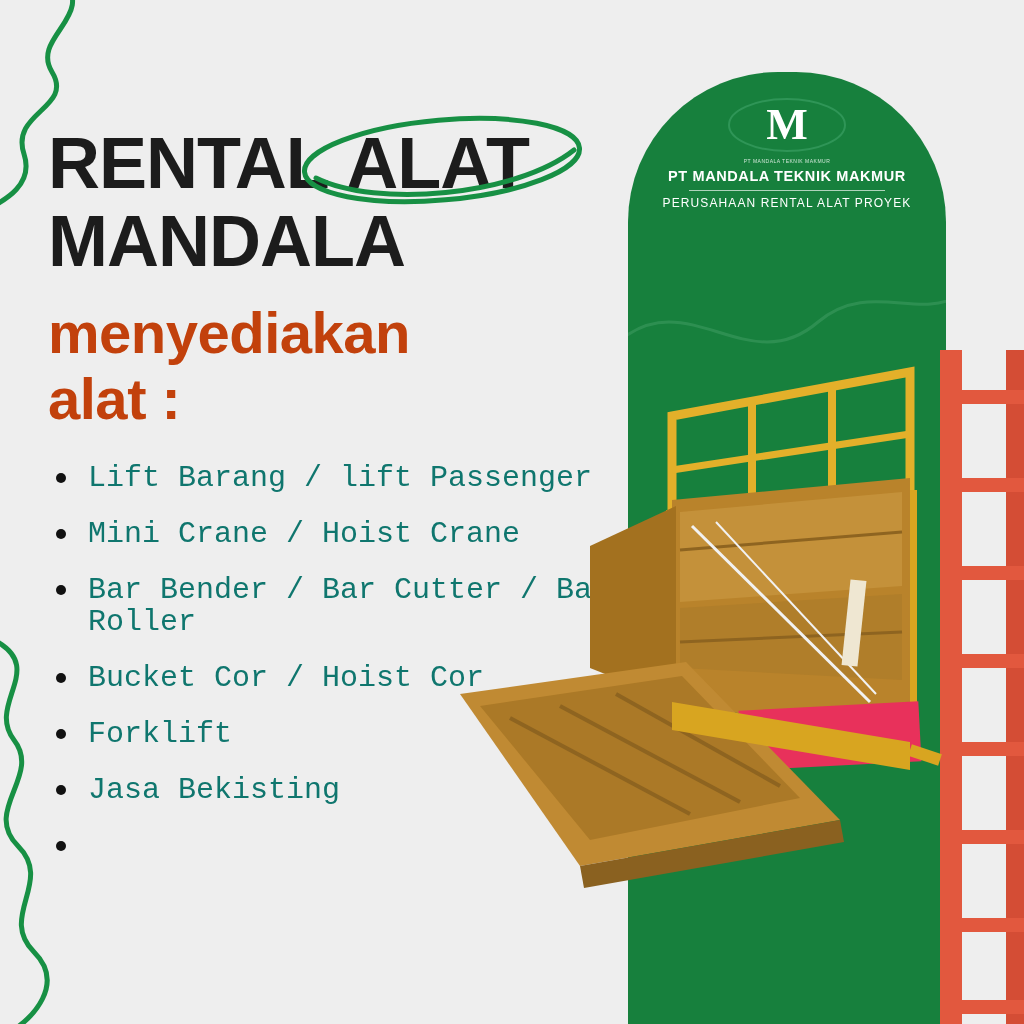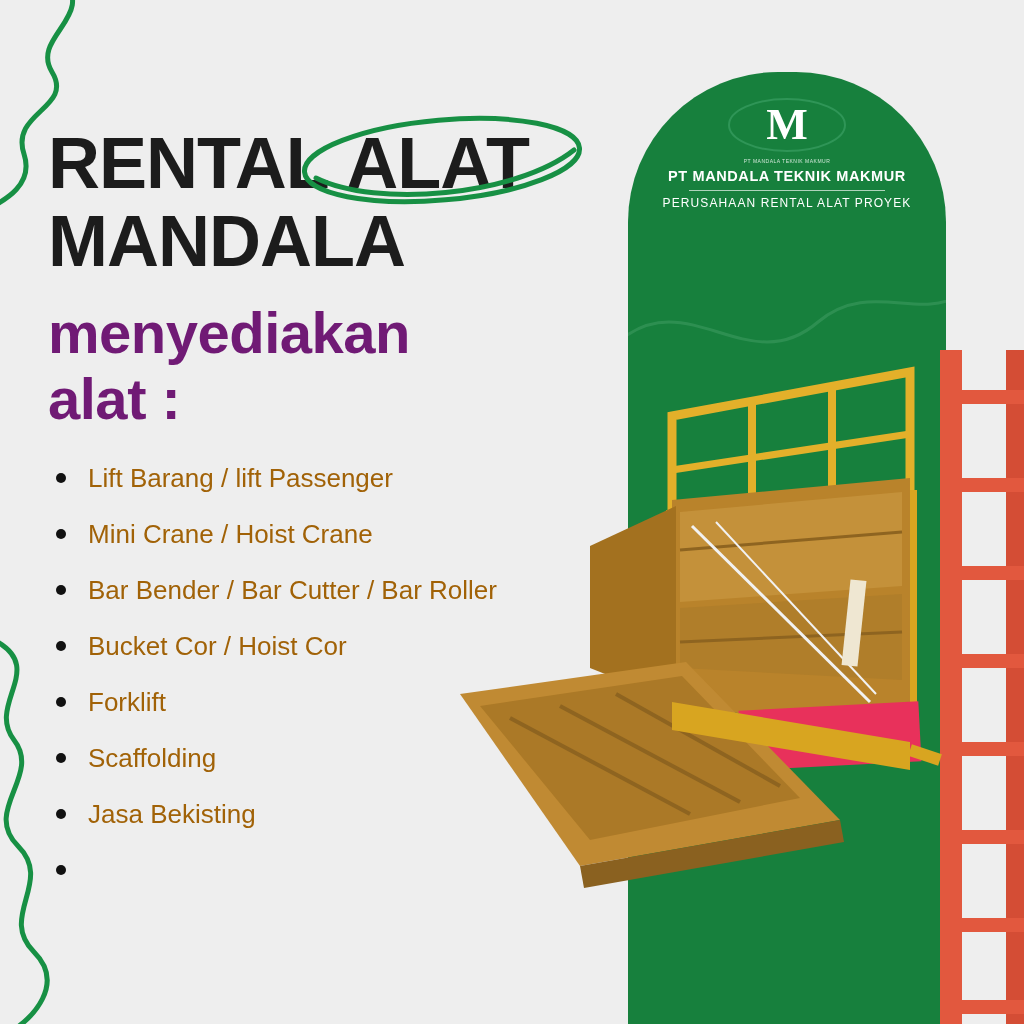--- a/index.html
+++ b/index.html
@@ -114,44 +114,45 @@
     width: 292px;
     height: 96px;
     pointer-events: none;
   }
 
   .subhead {
     position: absolute;
     left: 48px;
     top: 300px;
     width: 560px;
-    color: #701a75;
+    color: #c2410c;
     font-size: 58px;
     font-weight: bold;
     line-height: 66px;
     letter-spacing: -0.5px;
   }
 
   
   .item-list {
     position: absolute;
     left: 44px;
     top: 462px;
     width: 580px;
     margin: 0;
     padding: 0;
     list-style: none;
   }
   .item-list li {
     position: relative;
     padding-left: 44px;
     margin-bottom: 24px;
-    font-size: 26px;
-    color: #a16207;
+    font-size: 30px;
+    color: #0f766e;
     line-height: 32px;
+    font-family: Liberation Mono, monospace;
   }
   .item-list li .bullet {
     position: absolute;
     left: 12px;
     top: 11px;
     width: 10px;
     height: 10px;
     background: #111111;
     border-radius: 50%;
   }
@@ -212,21 +213,20 @@
     <div>menyediakan</div>
     <div>alat :</div>
   </div>
 
   <ul class="item-list">
     <li><span class="bullet"></span><span>Lift Barang / lift Passenger</span></li>
     <li><span class="bullet"></span><span>Mini Crane / Hoist Crane</span></li>
     <li><span class="bullet"></span><span>Bar Bender / Bar Cutter / Bar Roller</span></li>
     <li><span class="bullet"></span><span>Bucket Cor / Hoist Cor</span></li>
     <li><span class="bullet"></span><span>Forklift</span></li>
-    <li><span class="bullet"></span><span>Scaffolding</span></li>
     <li><span class="bullet"></span><span>Jasa Bekisting</span></li>
     <li><span class="bullet"></span></li>
   </ul>
 
   <div class="photo">
     <svg viewBox="0 0 584 674" width="584" height="674">
 
       <g>
         <rect x="500" y="0" width="22" height="674" fill="#e2583e"></rect>
         <rect x="566" y="0" width="18" height="674" fill="#d44d35"></rect>

